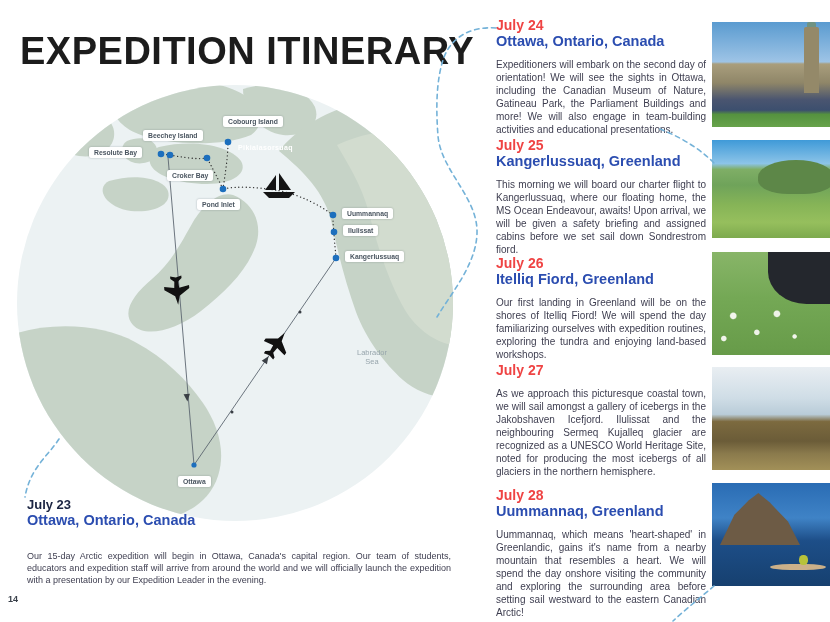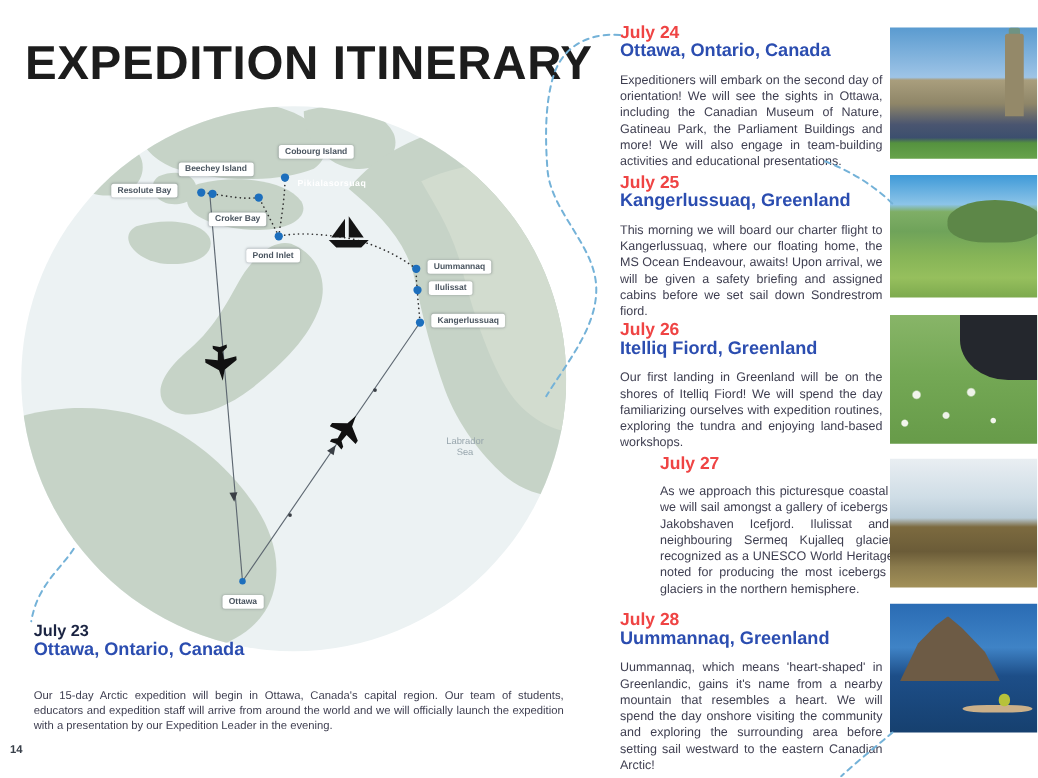--- a/index.html
+++ b/index.html
@@ -35,21 +35,21 @@
   }
   
   .entry{position:absolute; left:496px; width:210px;}
   .entry .date{font-size:14px; font-weight:700; color:#ef4444; line-height:1.05;}
   .entry .place{font-size:14.5px; font-weight:700; color:#2b4db0; line-height:1.05; margin-top:1px;}
   .entry .body{
     margin-top:9px; font-size:10px; line-height:1.3; color:#3e3e50;
     text-align:justify;
   }
   .entry-0{top:18px;} .entry-1{top:138px;} .entry-2{top:256px;}
-  .entry-3{top:363px;margin-left:32px;} .entry-4{top:488px;}
+  .entry-3{top:363px;} .entry-4{top:488px;}
   
   .left-entry{position:absolute; left:27px; top:498px; width:424px;}
   .left-entry .date{font-size:13px; font-weight:700; color:#1b2442; line-height:1.05;}
   .left-entry .place{font-size:14.5px; font-weight:700; color:#2b4db0; line-height:1.05; margin-top:1px;}
   .left-entry .body{margin-top:22px; font-size:9px; line-height:1.35; color:#3e3e50; text-align:justify;}
   .page-number{position:absolute; left:8px; top:594px; font-size:9px; font-weight:700; color:#39404a;}
   
   .photo{position:absolute; left:712px; width:118px; overflow:hidden;}
   .photo span{position:absolute; display:block;}
   .photo-1{top:22px; height:105px;

